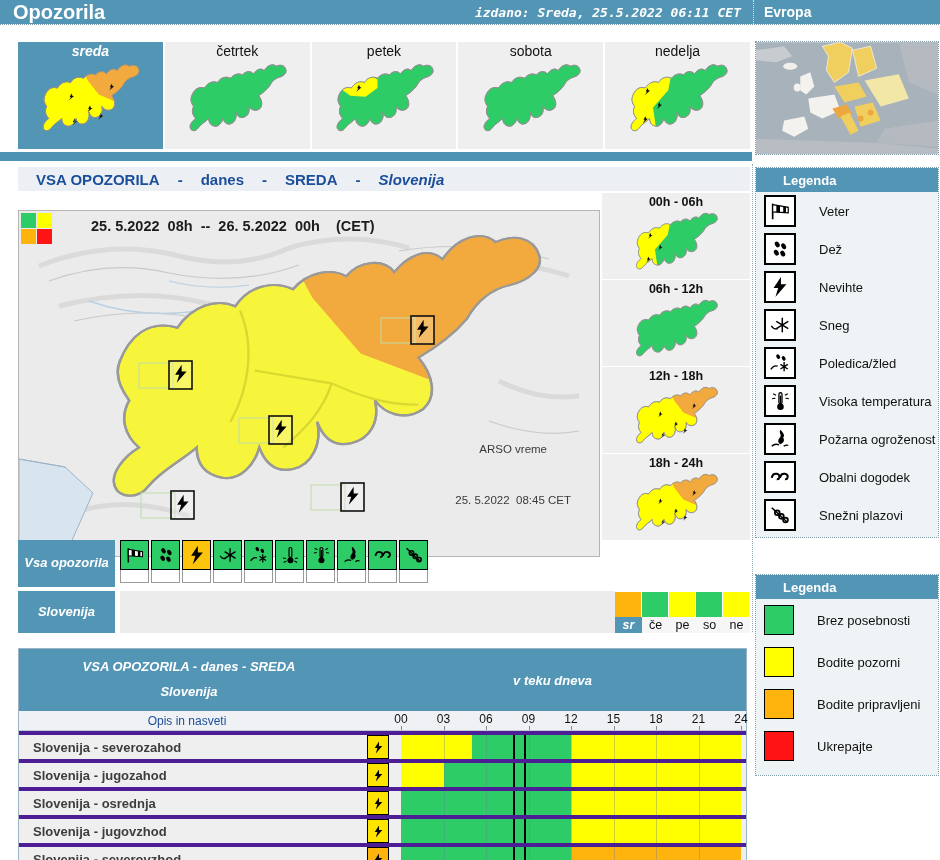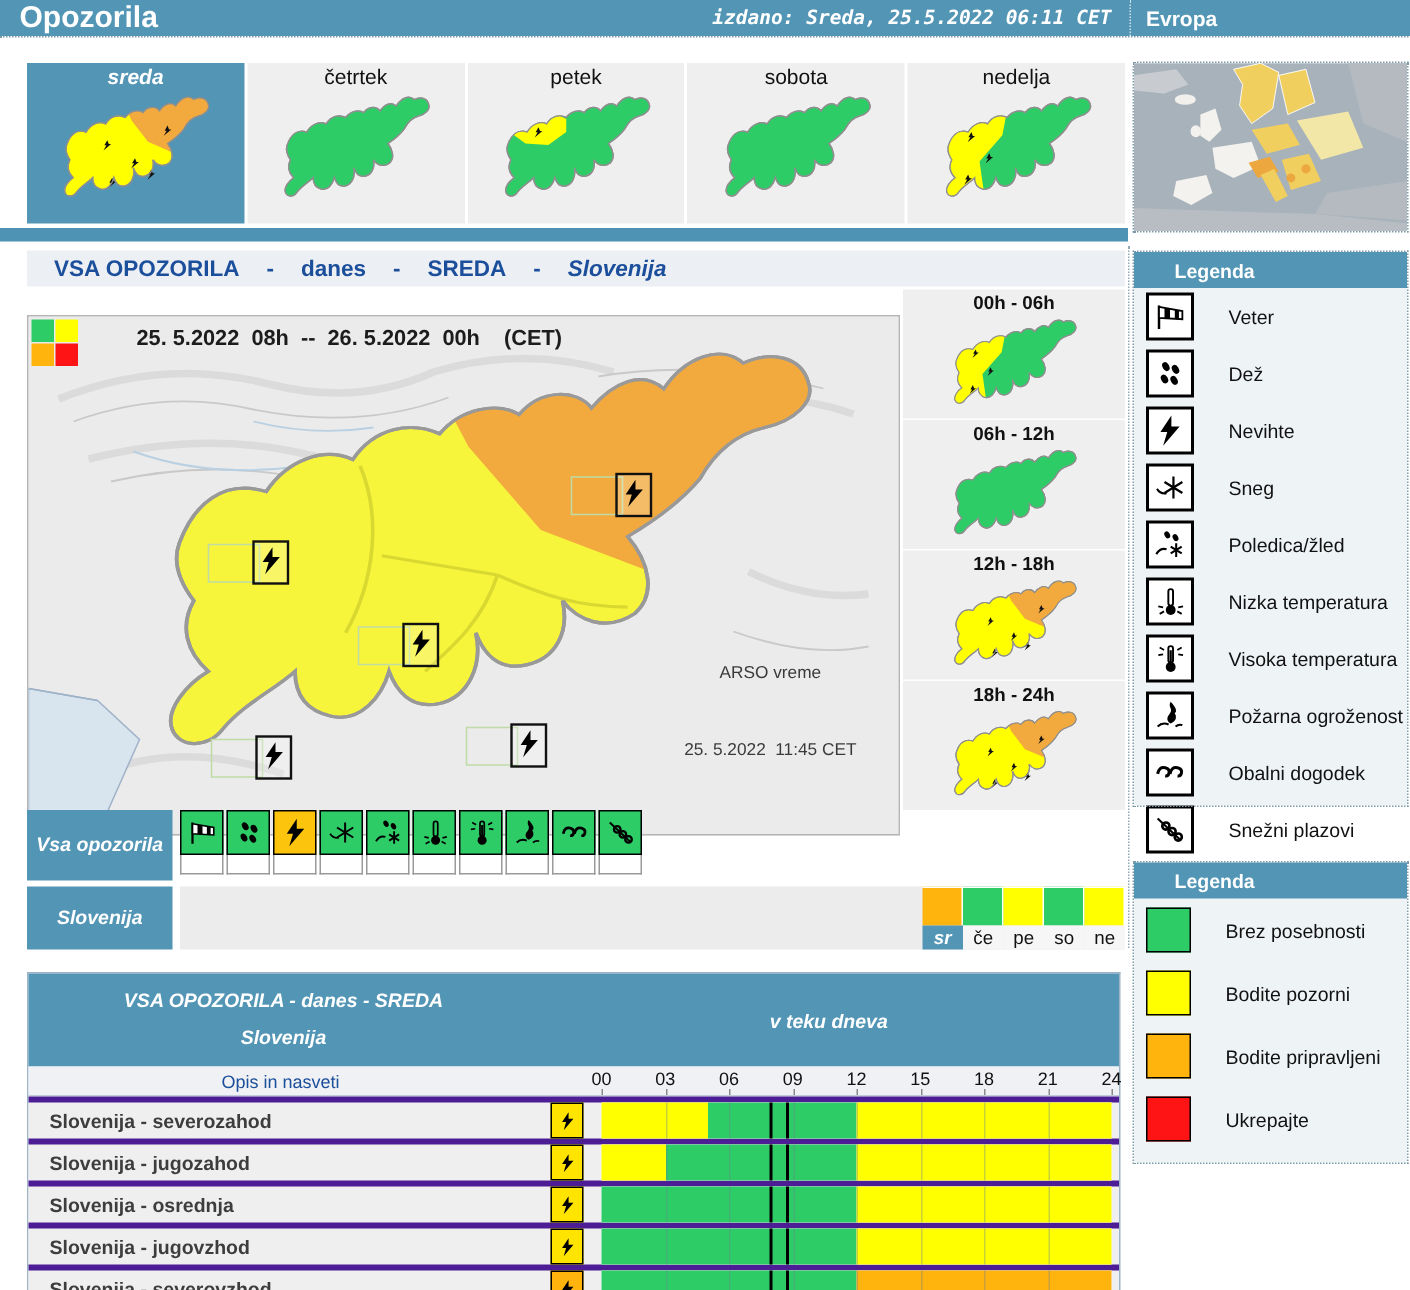--- a/index.html
+++ b/index.html
@@ -286,21 +286,21 @@
           <polygon points="13,1 5,13 10,13 7,23 19,9 13,9" fill="#000"></polygon>
         </g>
     <rect x="2" y="2" width="15" height="15" fill="#2ecc66"></rect>
     <rect x="18" y="2" width="15" height="15" fill="#ffff00"></rect>
     <rect x="2" y="18" width="15" height="15" fill="#ffb30d"></rect>
     <rect x="18" y="18" width="15" height="15" fill="#fe1414"></rect>
   </svg></div>
   <div class="map-period">25. 5.2022  08h  --  26. 5.2022  00h    (CET)</div>
   <div class="map-credit">
     <div>ARSO vreme</div>
-    <div>25. 5.2022  11:45 CET</div>
+    <div>25. 5.2022  08:45 CET</div>
   </div>
 </div>
 
 <div id="tmaps" class="abs">
     <div class="tmap">
       <div class="tmap-label">00h - 06h</div>
       <div><svg viewBox="0 0 100 70" width="104" height="64">
     <defs>
             <clipPath id="sc6">
               <path d="M8,32C10,26 14,22 20,24C23,19 28,17 32,19C35,14 40,13 44,15C47,11 52,10 55,12C58,8 63,8 65,11C68,7 72,5 75,8C78,3 83,1 86,4C90,2 94,3 95,7C96,10 93,13 89,14C85,15 82,18 80,22C77,26 73,29 70,31C73,35 74,40 71,43C67,46 63,44 61,41C62,46 60,50 56,51C52,52 50,49 49,46C50,51 48,56 44,57C40,58 38,55 37,52C36,56 33,60 29,59C25,58 24,55 24,52C21,55 17,57 14,61C12,64 8,64 7,61C6,58 9,54 12,52C9,49 8,45 10,41C8,38 7,35 8,32Z"></path>
@@ -725,32 +725,20 @@
             </g>
       <path d="M2 19q3 -5 7.5 -3.5" stroke="#000" stroke-width="1.5" fill="none"></path>
           </svg>
         </div>
         <div class="legend-text">Poledica/žled</div>
       </div>
       <div class="legend-item">
         <div class="icon-box">
           <svg viewBox="0 0 24 24" width="22" height="22">
             <rect x="10.8" y="3" width="3.4" height="12" rx="1.7" fill="none" stroke="#000" stroke-width="1.4"></rect>
-      <circle cx="12.5" cy="18.2" r="3.6" fill="#000"></circle>
-      <g stroke="#000" stroke-width="1.3">
-              <path d="M4.5 21l3.2-1.8M20.5 21l-3.2-1.8M3.5 15.5l3.5 .8M21.5 15.5l-3.5 .8"></path>
-            </g>
-          </svg>
-        </div>
-        <div class="legend-text">Nizka temperatura</div>
-      </div>
-      <div class="legend-item">
-        <div class="icon-box">
-          <svg viewBox="0 0 24 24" width="22" height="22">
-            <rect x="10.8" y="3" width="3.4" height="12" rx="1.7" fill="none" stroke="#000" stroke-width="1.4"></rect>
       <rect x="11.7" y="6" width="1.6" height="9" fill="#000"></rect>
       <circle cx="12.5" cy="18.2" r="3.6" fill="#000"></circle>
       <g stroke="#000" stroke-width="1.3">
               <path d="M4.5 4l3.2 1.8M20.5 4l-3.2 1.8M3.5 9.5l3.5 -.5M21.5 9.5l-3.5 -.5"></path>
             </g>
           </svg>
         </div>
         <div class="legend-text">Visoka temperatura</div>
       </div>
       <div class="legend-item">

